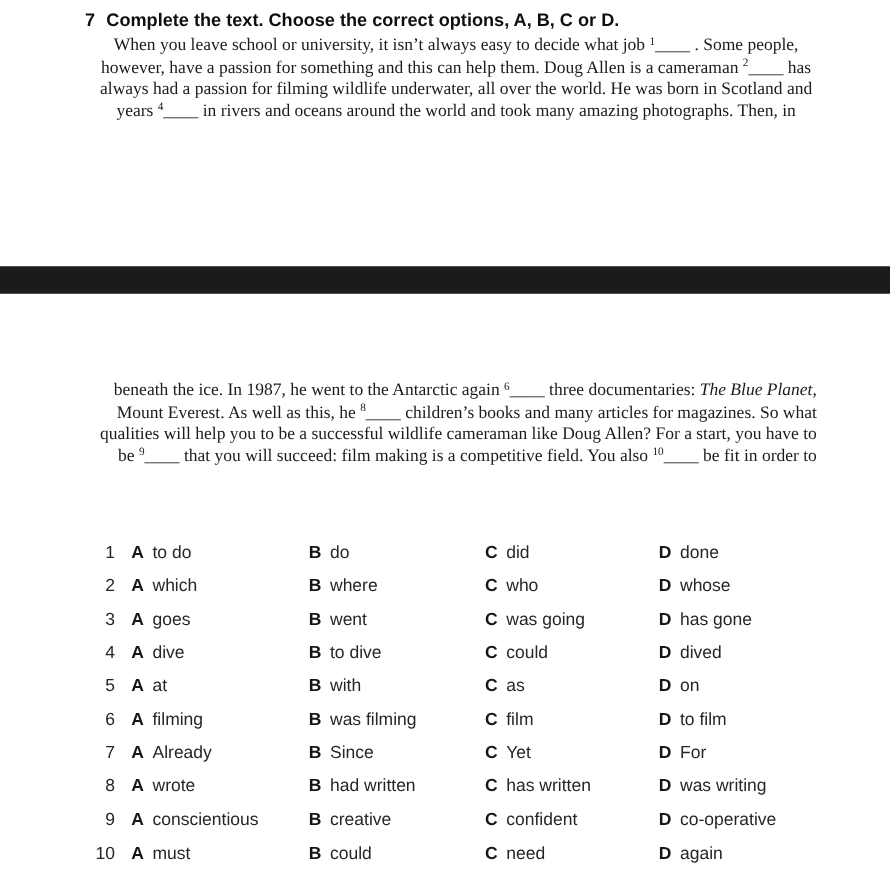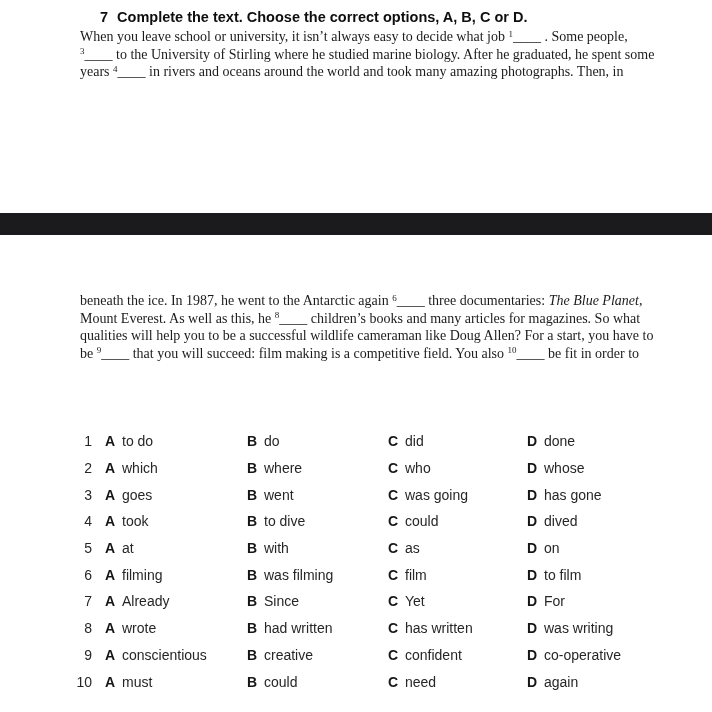--- a/index.html
+++ b/index.html
@@ -5,42 +5,42 @@
   html, body { margin:0; padding:0; }
   body {
     width:712px; height:712px;
     background:#ffffff;
     position:relative;
     overflow:hidden;
     font-family:"Liberation Sans", sans-serif;
     color:#1c1c1c;
   }
   .title-row {
-    position:absolute; left:100px; top:9px;
+    position:absolute; left:68px; top:9px;
     font-family:"Liberation Sans", sans-serif;
     font-weight:bold; font-size:14.5px; color:#0e0e0e;
     white-space:pre;
   }
   .title-num { margin-right:9px; }
   .para {
     position:absolute; left:80px;
     font-family:"Liberation Serif", serif;
     font-size:14px; color:#1b1b1b;
   }
   .para .line {
     height:17.5px; line-height:17.5px;
     white-space:pre;
   }
   .sup {
     font-size:9px;
     position:relative; top:-4.5px;
   }
   .ital { font-style:italic; }
-  .para1 { top:28px; }
-  .para2 { top:292px; }
+  .para1 { top:28px;text-align:center; }
+  .para2 { top:304px;text-align:right; }
   .divider {
     position:absolute; left:0; top:213px;
     width:712px; height:22px;
   }
   .options {
     position:absolute; left:70px; top:428px; right:0;
   }
   .opt-row {
     display:flex; align-items:center;
     height:26.7px;
@@ -56,21 +56,22 @@
   .opt-letter { font-weight:bold; width:17px; flex:none; color:#161616; }
   .opt-word { white-space:pre;text-align:center; }
 </style>
 </head>
 <body style="background: rgb(255, 255, 255);">
 
 <div class="title-row"><span class="title-num">7</span><span class="title-text">Complete the text. Choose the correct options, A, B, C or D.</span></div>
 
 <div class="para para1" id="para1">
     <div class="line"><span>When you leave school or university, it isn’t always easy to decide what job </span><span class="sup">1</span><span>____ . Some people,</span></div>
-    <div class="line"><span class="sup">3</span><span>____ to the University of Stirling where he studied marine biology. After he graduated, he spent some</span></div>
+    <div class="line"><span>however, have a passion for something and this can help them. Doug Allen is a cameraman </span><span class="sup">2</span><span>____ has</span></div>
+    <div class="line"><span>always had a passion for filming wildlife underwater, all over the world. He was born in Scotland and</span></div>
     <div class="line"><span>years </span><span class="sup">4</span><span>____ in rivers and oceans around the world and took many amazing photographs. Then, in</span></div>
   </div>
 
 <div class="divider" id="divider" style="background: rgb(27, 27, 29);"></div>
 
 <div class="para para2" id="para2">
     <div class="line"><span>beneath the ice. In 1987, he went to the Antarctic again </span><span class="sup">6</span><span>____ three documentaries: </span><span class="ital">The Blue Planet</span><span>,</span></div>
     <div class="line"><span>Mount Everest. As well as this, he </span><span class="sup">8</span><span>____ children’s books and many articles for magazines. So what</span></div>
     <div class="line"><span>qualities will help you to be a successful wildlife cameraman like Doug Allen? For a start, you have to</span></div>
     <div class="line"><span>be </span><span class="sup">9</span><span>____ that you will succeed: film making is a competitive field. You also </span><span class="sup">10</span><span>____ be fit in order to</span></div>
@@ -131,21 +132,21 @@
       </span>
       <span class="opt-cell cell-D">
         <span class="opt-letter">D</span>
         <span class="opt-word">has gone</span>
       </span>
     </div>
     <div class="opt-row">
       <span class="opt-num">4</span>
       <span class="opt-cell cell-A">
         <span class="opt-letter">A</span>
-        <span class="opt-word">took</span>
+        <span class="opt-word">dive</span>
       </span>
       <span class="opt-cell cell-B">
         <span class="opt-letter">B</span>
         <span class="opt-word">to dive</span>
       </span>
       <span class="opt-cell cell-C">
         <span class="opt-letter">C</span>
         <span class="opt-word">could</span>
       </span>
       <span class="opt-cell cell-D">

